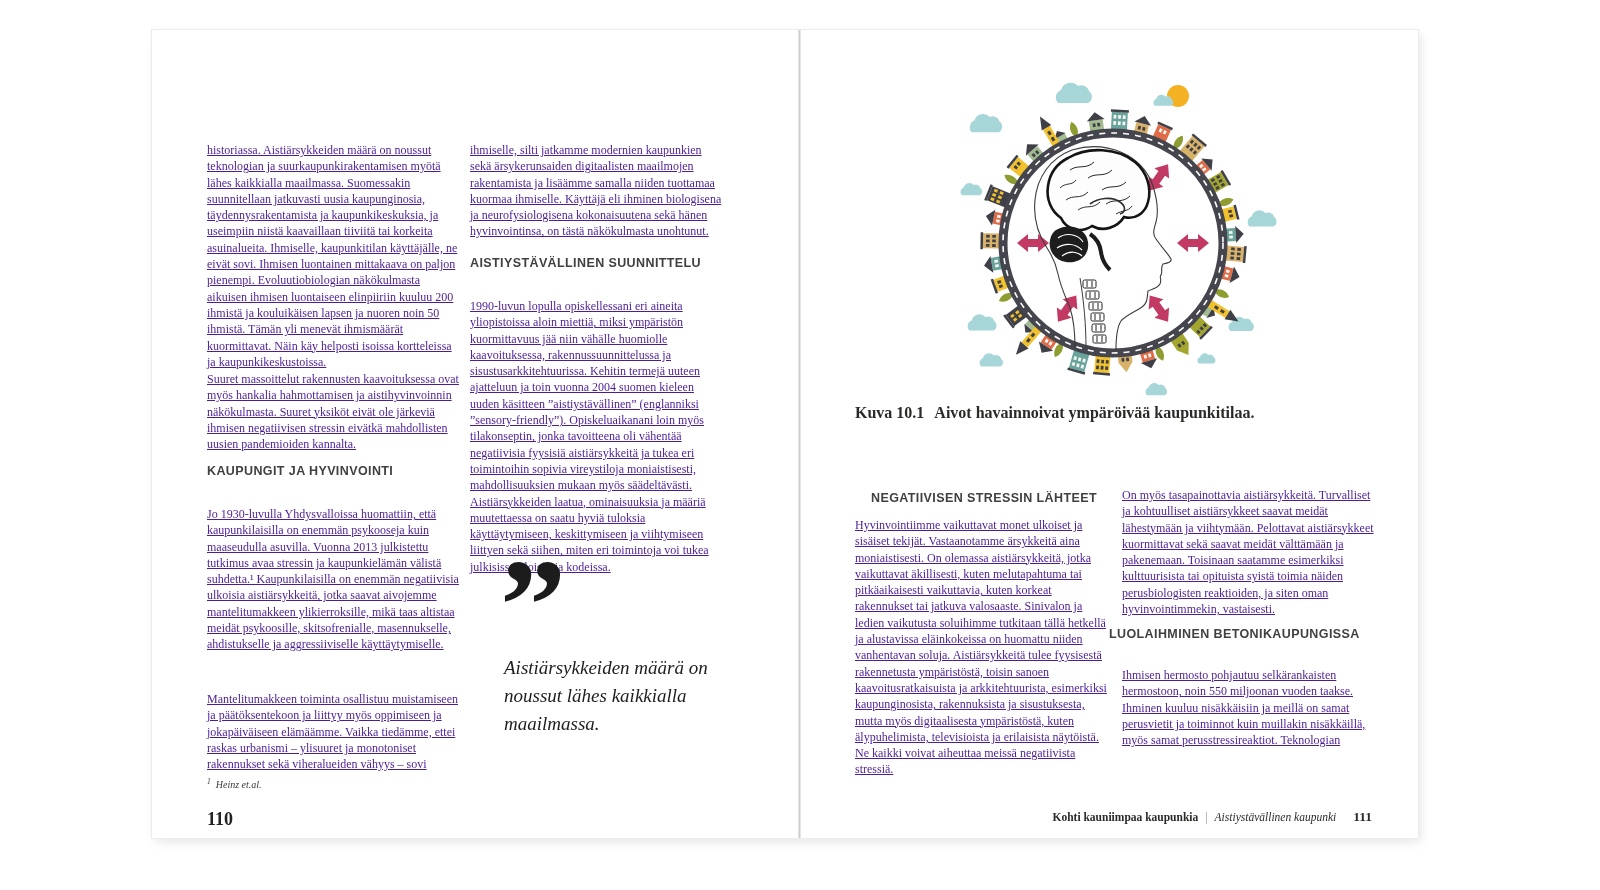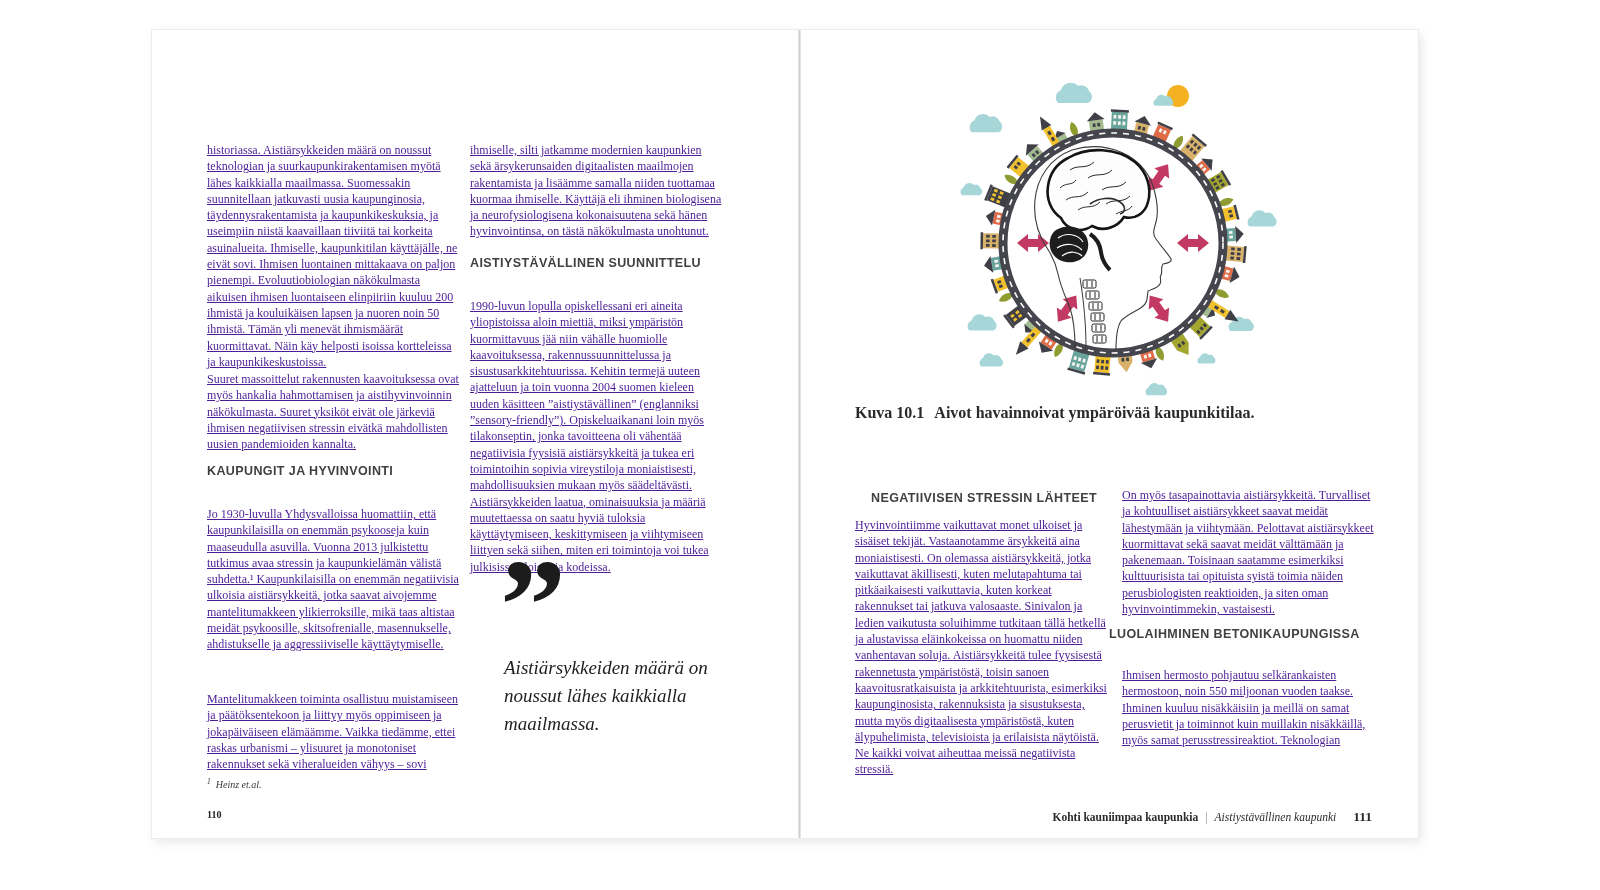--- a/index.html
+++ b/index.html
@@ -7,21 +7,21 @@
   .spread{position:absolute;left:152px;top:30px;width:1266px;height:808px;background:#fff;
           box-shadow:0 0 0 1px #ececec, 3px 4px 10px rgba(0,0,0,.10);}
   .gutter{position:absolute;left:646px;top:0;width:3px;height:808px;
           background:linear-gradient(90deg,#efefef,#cfcfcf,#efefef);}
   .block{position:absolute;width:252px;}
   .body-text{font-size:12px;line-height:16.3px;color:#4c1d95;text-align:left;text-decoration:underline;}
   .heading{font-family:"Liberation Sans",sans-serif;font-weight:700;font-size:12.5px;
            letter-spacing:.4px;color:#404040;}
   .footnote{position:absolute;font-size:10px;color:#3a3937;}
   .footnote sup{font-size:7.5px;margin-right:5px;}
-  .pagenum{position:absolute;font-weight:700;font-size:10px;color:#222;}
+  .pagenum{position:absolute;font-weight:700;font-size:18px;color:#222;}
   .quote-mark{position:absolute;font-size:132px;line-height:96px;font-weight:700;color:#1c1c1c;
               font-family:"Liberation Serif",serif;}
   .quote-text{position:absolute;width:210px;font-style:italic;font-size:19px;line-height:28px;color:#1e1e1e;}
   .caption{position:absolute;font-size:16px;font-weight:700;color:#2b2a28;}
   .caption .cap-label{margin-right:10px;}
   .footer-right{position:absolute;right:46px;top:779px;font-size:11.5px;color:#2b2a28;white-space:nowrap;}
   .footer-right .book{font-weight:700;}
   .footer-right .sep{color:#8a8a8a;margin:0 7px;font-weight:400;}
   .footer-right .chapter{font-style:italic;}
   .footer-right .pg{font-weight:700;font-size:13.5px;margin-left:17px;}

